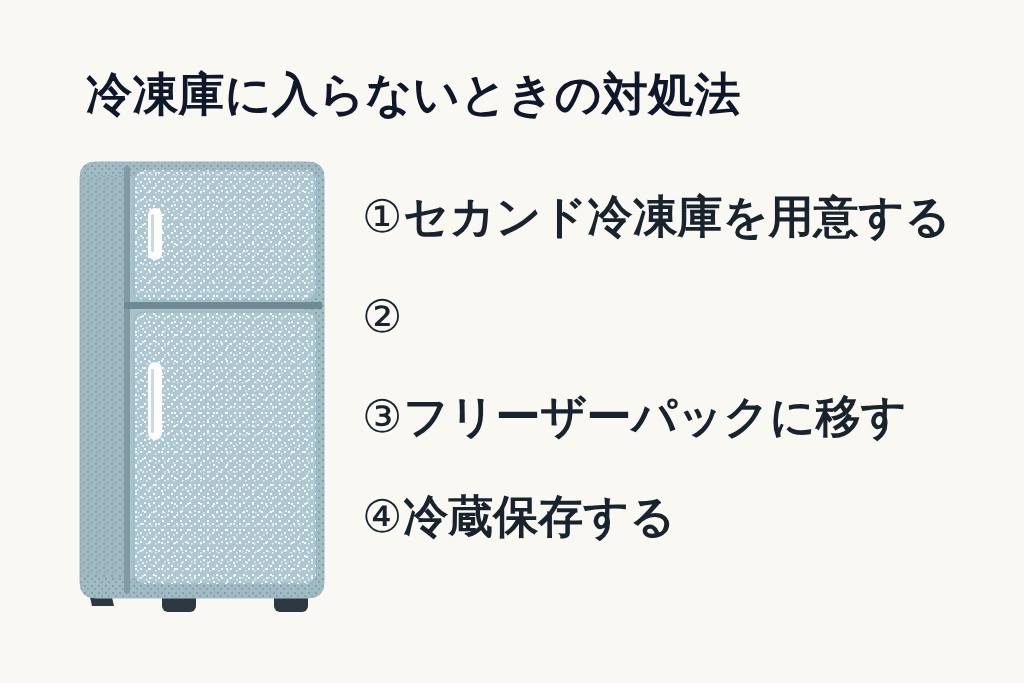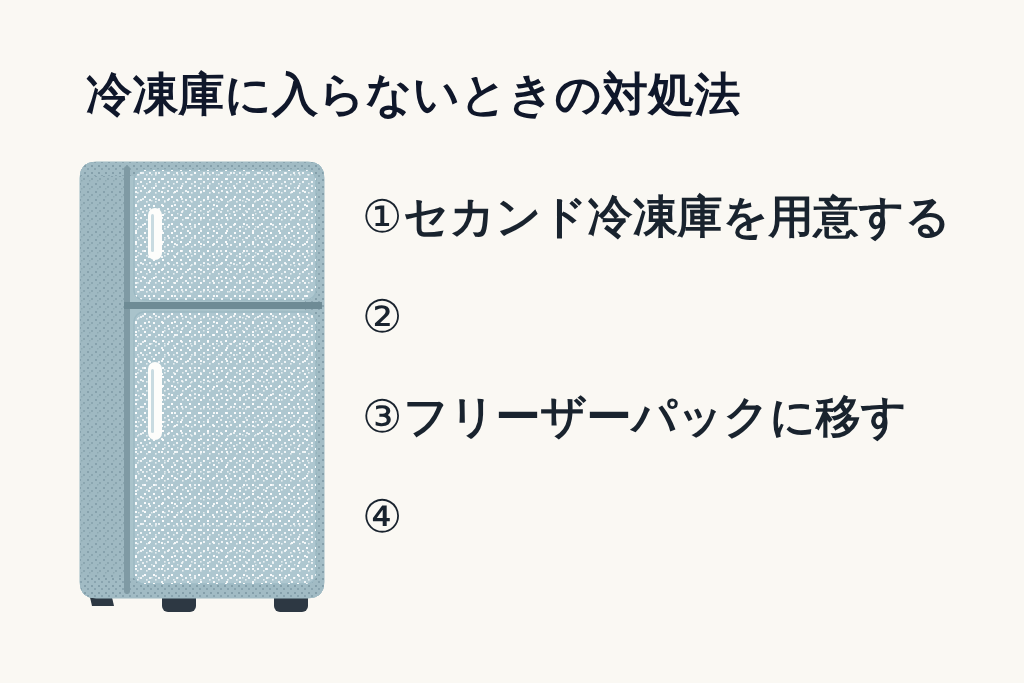--- a/index.html
+++ b/index.html
@@ -170,17 +170,18 @@
       <span class="step-num">②</span>
     </div>
 
     <div class="step">
       <span class="step-num">③</span>
       <span class="step-label">フリーザーパックに移す</span>
     </div>
 
     <div class="step">
       <span class="step-num">④</span>
+      <span class="step-label">冷蔵保存する</span>
     </div>
 
   </div>
 
 </div>
 
 </body></html>

